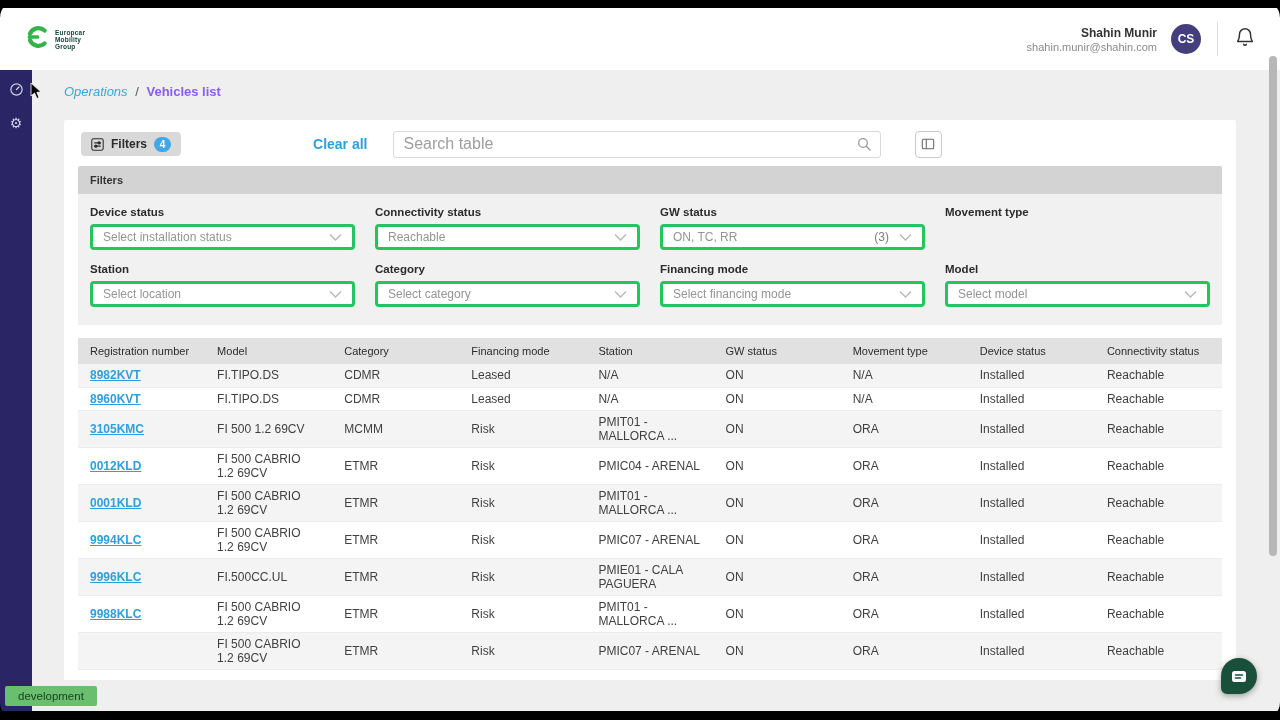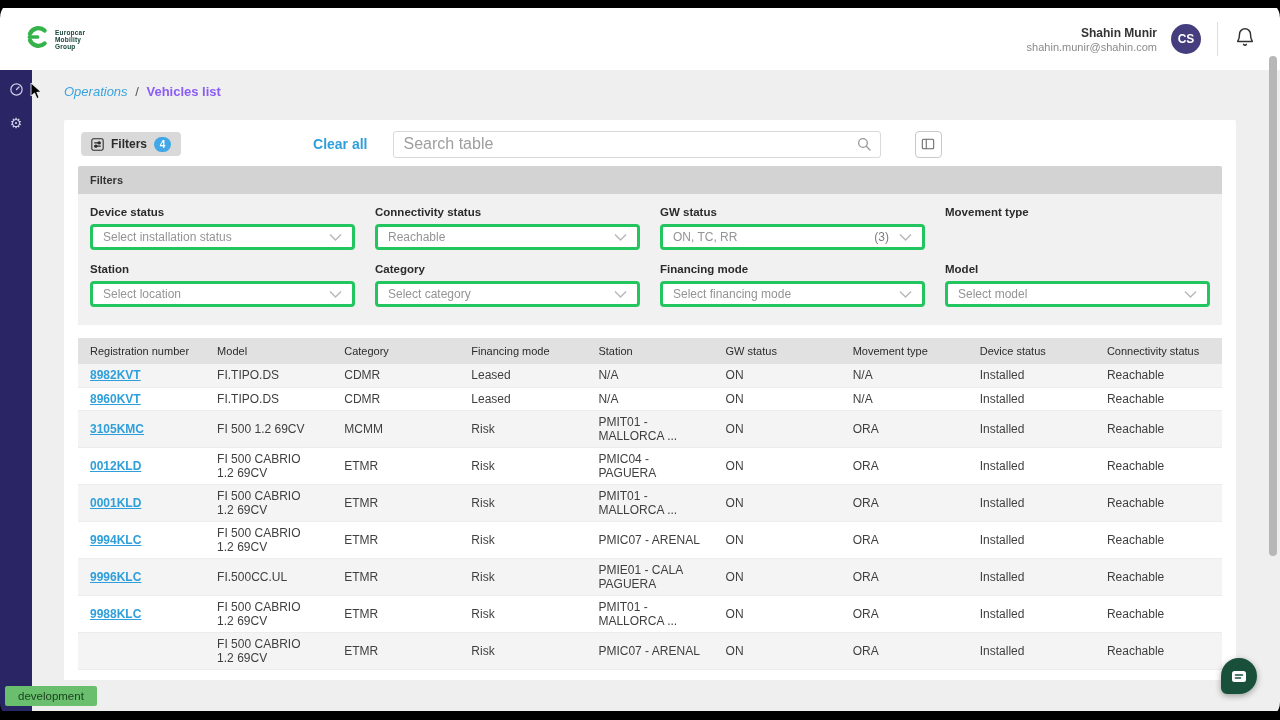--- a/index.html
+++ b/index.html
@@ -312,21 +312,21 @@
                 <td class="gw-on">ON</td>
                 <td>ORA</td>
                 <td>Installed</td>
                 <td>Reachable</td>
               </tr>
               <tr>
                 <td><a class="reg-link">0012KLD</a></td>
                 <td>FI 500 CABRIO 1.2 69CV</td>
                 <td>ETMR</td>
                 <td>Risk</td>
-                <td>PMIC04 - PAGUERA</td>
+                <td>PMIC04 - ARENAL</td>
                 <td class="gw-on">ON</td>
                 <td>ORA</td>
                 <td>Installed</td>
                 <td>Reachable</td>
               </tr>
               <tr class="stripe">
                 <td><a class="reg-link">0001KLD</a></td>
                 <td>FI 500 CABRIO 1.2 69CV</td>
                 <td>ETMR</td>
                 <td>Risk</td>

